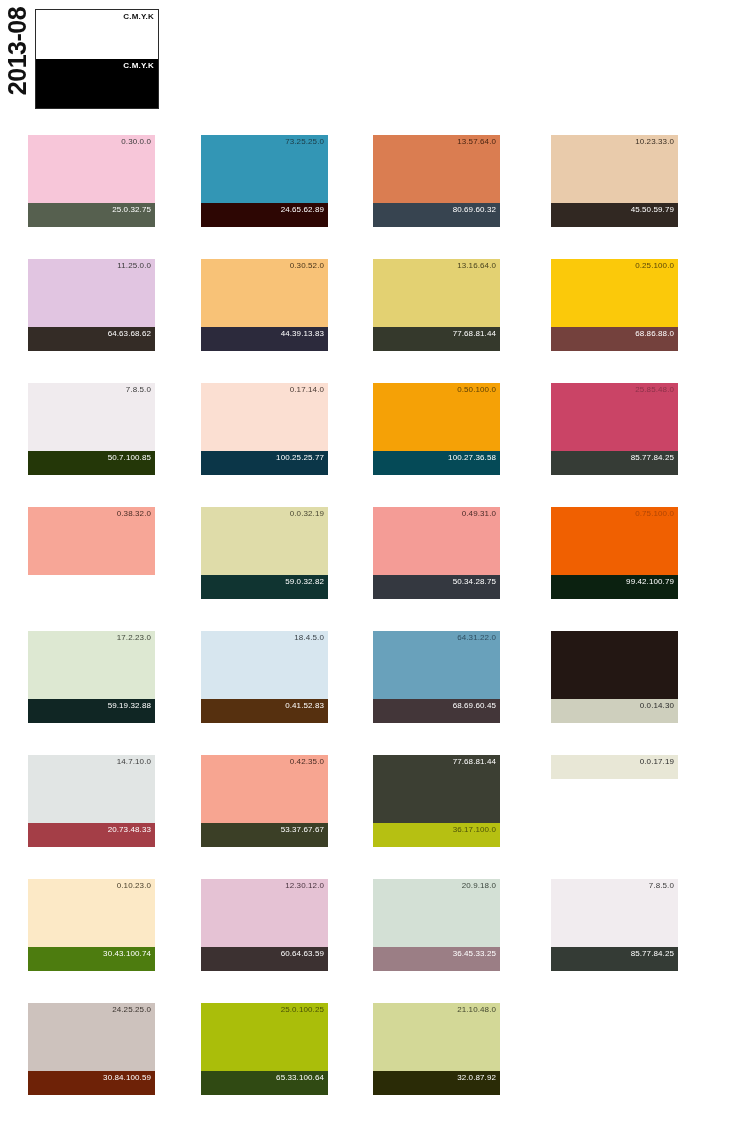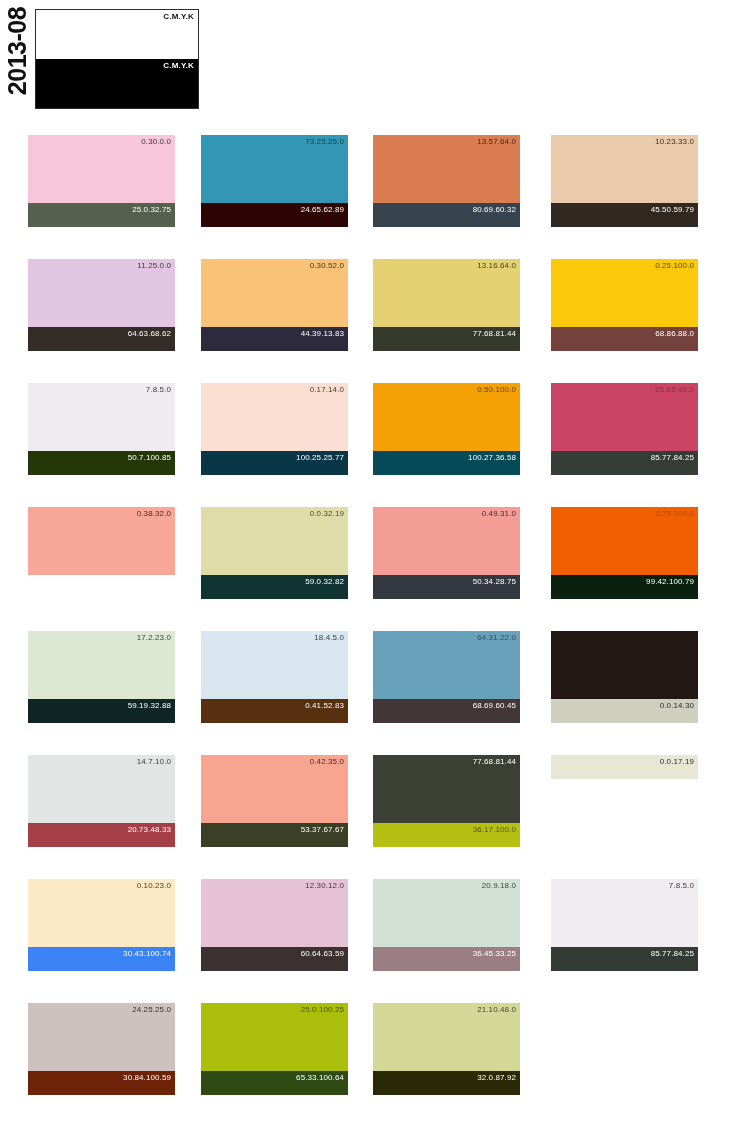--- a/index.html
+++ b/index.html
@@ -36,21 +36,21 @@
     letter-spacing: -0.5px;
     color: #111111;
     text-align: center;
     line-height: 26px;
     white-space: nowrap;
   }
   #legend-card {
     position: absolute;
     left: 35px;
     top: 9px;
-    width: 164px;
+    width: 124px;
     height: 100px;
     border: 1px solid #2b2b2b;
     box-sizing: border-box;
     background: #ffffff;
     text-align: center;
   }
   .legend-half {
     position: relative;
     width: 100%;
     height: 50%;
@@ -79,21 +79,21 @@
     width: 736px;
   }
   .grid-row {
     position: relative;
     height: 124px;
     width: 736px;
   }
   .swatch {
     position: absolute;
     top: 17px;
-    width: 147px;
+    width: 127px;
     height: 92px;
   }
   .swatch.c0 { left: 28px; }
   .swatch.c1 { left: 201px; }
   .swatch.c2 { left: 373px; }
   .swatch.c3 { left: 551px; }
 
   .swatch-part {
     position: relative;
     width: 100%;
@@ -325,21 +325,21 @@
         <div class="swatch-part bottom" style="background: rgb(232, 231, 214);">
           <span class="swatch-code" style="color: rgb(43, 43, 43);">0.0.17.19</span>
         </div>
       </div>
     </div>
     <div class="grid-row">
       <div class="swatch c0">
         <div class="swatch-part top" style="background: rgb(252, 233, 198);">
           <span class="swatch-code" style="color: rgb(74, 65, 44);">0.10.23.0</span>
         </div>
-        <div class="swatch-part bottom" style="background: #3b82f6; padding-left: 10px;">
+        <div class="swatch-part bottom" style="background: #4d7c0f; padding-left: 10px;">
           <span class="swatch-code" style="color: rgb(255, 255, 255);">30.43.100.74</span>
         </div>
       </div>
       <div class="swatch c1">
         <div class="swatch-part top" style="background: rgb(229, 194, 212);">
           <span class="swatch-code" style="color: rgb(74, 53, 64);">12.30.12.0</span>
         </div>
         <div class="swatch-part bottom" style="background: rgb(60, 49, 49);">
           <span class="swatch-code" style="color: rgb(255, 255, 255);">60.64.63.59</span>
         </div>

